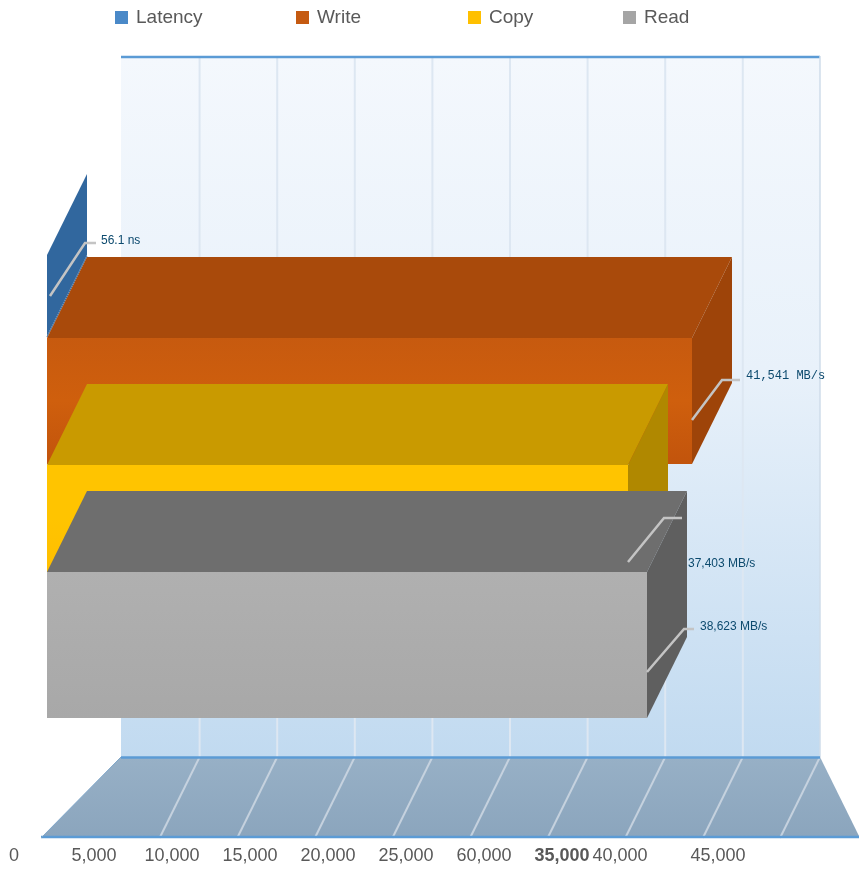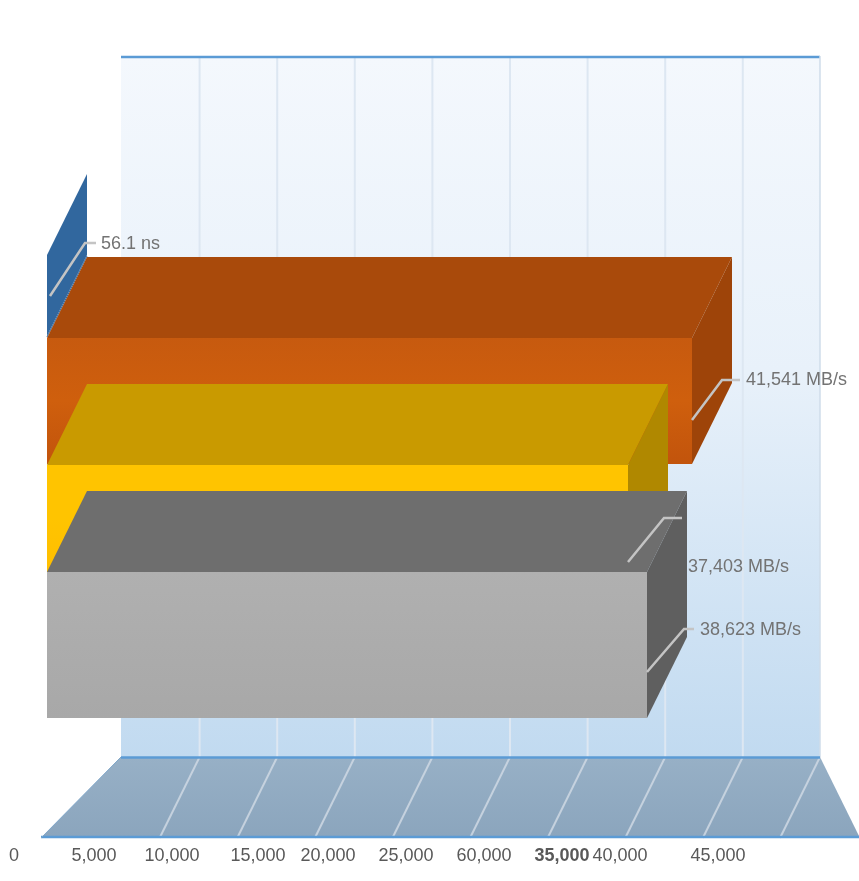--- a/index.html
+++ b/index.html
@@ -59,31 +59,49 @@
     position: absolute;
     top: 0;
     font-size: 18px;
     color: #595959;
     white-space: nowrap;
     transform: translateX(-50%);
     text-align: center;
   }
   .data-label {
     position: absolute;
-    font-size: 18px;
-    color: #737373;
+    font-size: 12px;
+    color: #0c4a6e;
     white-space: nowrap;
   }
   svg { display: block; }
 </style>
 </head>
 <body>
 
 <div id="chart-root">
 
+  <div class="legend">
+    <div class="legend-item" style="left:115px;">
+      <span class="legend-swatch" style="background:#4a89c8;"></span>
+      <span class="legend-label">Latency</span>
+    </div>
+    <div class="legend-item" style="left:296px;">
+      <span class="legend-swatch" style="background:#c55a11;"></span>
+      <span class="legend-label">Write</span>
+    </div>
+    <div class="legend-item" style="left:468px;">
+      <span class="legend-swatch" style="background:#ffc000;"></span>
+      <span class="legend-label">Copy</span>
+    </div>
+    <div class="legend-item" style="left:623px;">
+      <span class="legend-swatch" style="background:#a5a5a5;"></span>
+      <span class="legend-label">Read</span>
+    </div>
+  </div>
 
   <svg width="859" height="881" viewBox="0 0 859 881" style="position:absolute;left:0;top:0;">
 
     <defs>
       <linearGradient id="wallGrad" x1="0" y1="0" x2="0" y2="1">
         <stop offset="0%" stop-color="#f4f8fd"></stop>
         <stop offset="45%" stop-color="#e8f1fa"></stop>
         <stop offset="100%" stop-color="#c1daf0"></stop>
       </linearGradient>
       <linearGradient id="floorGrad" x1="0" y1="0" x2="0" y2="1">
@@ -172,29 +190,29 @@
 
     <g stroke="#c4c4c4" stroke-width="2.5" fill="none">
       <path d="M 50,296 L 85,243 L 96,243"></path>
       <path d="M 692,420 L 722,380 L 740,380"></path>
       <path d="M 628,562 L 664,518 L 682,518"></path>
       <path d="M 647,672 L 684,629 L 694,629"></path>
     </g>
   </svg>
 
   <div class="data-label" style="left:101px; top:233px;">56.1 ns</div>
-  <div class="data-label" style="left:746px; top:369px;">41,541 MB/s</div>
+  <div class="data-label" style="left:746px; top:369px;font-family:Liberation Mono, monospace;">41,541 MB/s</div>
   <div class="data-label" style="left:688px; top:509px;margin-top:47px;">37,403 MB/s</div>
   <div class="data-label" style="left:700px; top:619px;">38,623 MB/s</div>
 
   <div class="axis-labels">
     <div class="axis-tick-label" style="left:14px;">0</div>
     <div class="axis-tick-label" style="left:94px;">5,000</div>
     <div class="axis-tick-label" style="left:172px;">10,000</div>
-    <div class="axis-tick-label" style="left:258px;">15,000</div>
+    <div class="axis-tick-label" style="left:250px;">15,000</div>
     <div class="axis-tick-label" style="left:328px;">20,000</div>
     <div class="axis-tick-label" style="left:406px;">25,000</div>
     <div class="axis-tick-label" style="left:484px;">60,000</div>
     <div class="axis-tick-label" style="left:562px;font-weight:bold;">35,000</div>
     <div class="axis-tick-label" style="left:620px;">40,000</div>
     <div class="axis-tick-label" style="left:718px;">45,000</div>
   </div>
 
 </div>
 

